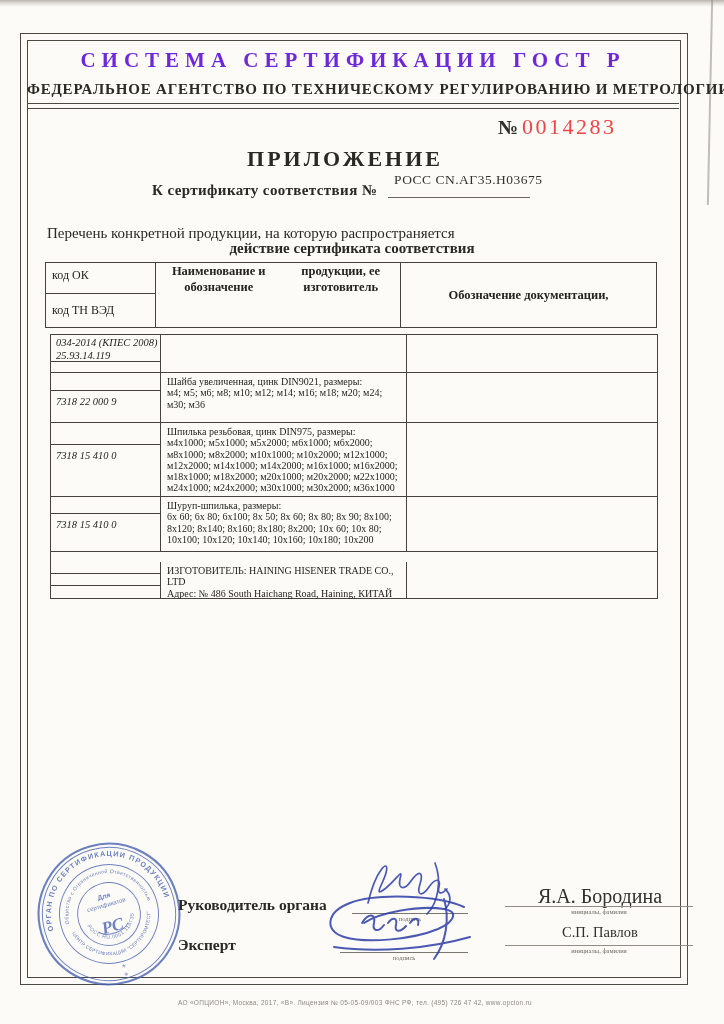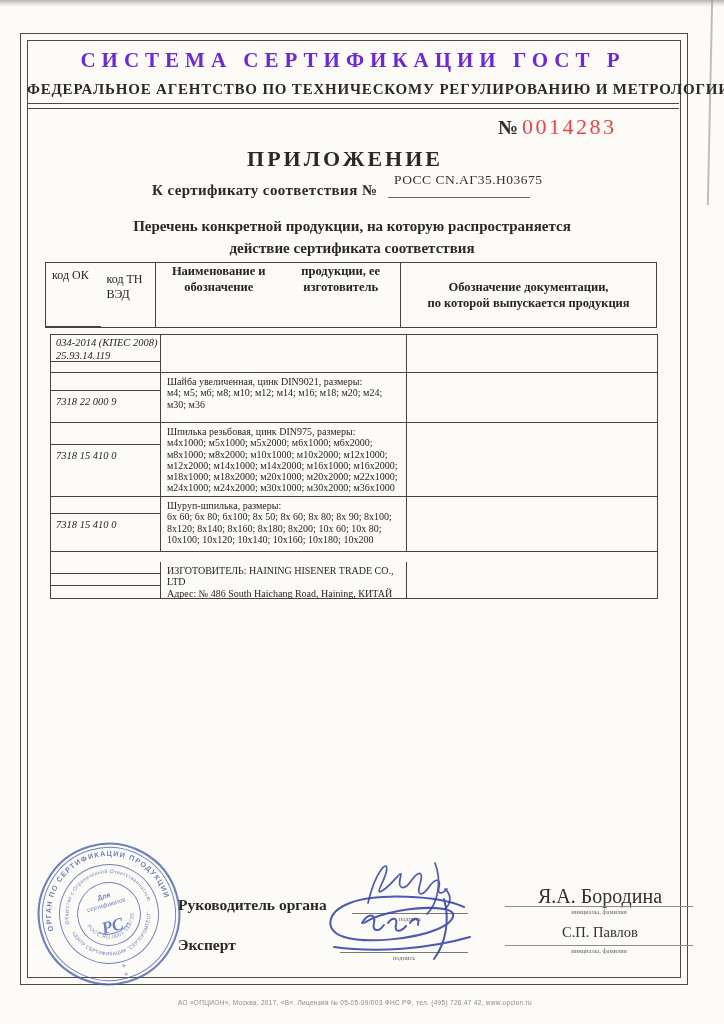--- a/index.html
+++ b/index.html
@@ -30,29 +30,29 @@
   .doc-number .nval { font-family:Liberation Serif, serif; font-size:22px;
     letter-spacing:2.5px; color:#ef4444; }
 
   .appendix-title { position:absolute; left:150px; top:146px; width:390px; text-align:center;
     font-size:22px; font-weight:bold; letter-spacing:3px; color:#2b2924; }
   .cert-label { position:absolute; left:152px; top:182px; font-size:15px; font-weight:bold;
     letter-spacing:0.4px; color:#2b2924; }
   .cert-value { position:absolute; left:394px; top:172px; font-size:13.5px; letter-spacing:0.5px; color:#33312b; }
   .cert-line { position:absolute; left:388px; top:197px; width:142px; border-top:1px solid #6b6860; }
 
-  .scope1 { position:absolute; left:47px; top:218px; width:610px; text-align:center;
-    font-size:15px; font-weight:bold; color:#2b2924; }
+  .scope1 { position:absolute; left:47px; top:225px; width:610px; 
+    font-size:15px; font-weight:normal; color:#2b2924; }
   .scope2 { position:absolute; left:47px; top:240px; width:610px; text-align:center;
     font-size:15px; font-weight:bold; color:#2b2924; }
 
   
   .tblhead { position:absolute; left:45px; top:262px; width:612px; height:66px;
     border:1.2px solid #45433c; display:flex; box-sizing:border-box; background:transparent; }
-  .th-c1 { width:110px; border-right:1.2px solid #45433c; display:flex; flex-direction:row; box-sizing:border-box; }
+  .th-c1 { width:110px; border-right:1.2px solid #45433c; display:flex; flex-direction:column; box-sizing:border-box; }
   .th-c1-top { flex:1; border-bottom:1.2px solid #45433c; padding:5px 0 0 6px; font-size:12px; }
   .th-c1-bot { flex:1; padding:9px 0 0 6px; font-size:12px; }
   .th-c2 { width:245px; border-right:1.2px solid #45433c; display:flex; flex-direction:row;
     justify-content:center; text-align:center; font-size:12.5px; font-weight:bold; line-height:16px; box-sizing:border-box; }
   .th-c3 { flex:1; display:flex; flex-direction:column; justify-content:center; text-align:center;
     font-size:12.5px; font-weight:bold; line-height:16px; }
 
   
   .tblbody { position:absolute; left:50px; top:334px; width:608px;
     border:1.2px solid #45433c; box-sizing:border-box; }
@@ -120,21 +120,20 @@
     <div class="th-c1">
       <div class="th-c1-top">код ОК</div>
       <div class="th-c1-bot">код ТН ВЭД</div>
     </div>
     <div class="th-c2">
       <span>Наименование и обозначение</span>
       <span>продукции, ее изготовитель</span>
     </div>
     <div class="th-c3">
       <span>Обозначение документации,</span>
-      <span>по которой выпускается продукция</span>
     </div>
   </div>
 
   <div class="tblbody">
     <div class="brow" style="height:38px;">
       <div class="b-c1">
         <div class="okp-cell">
           <div>034-2014 (КПЕС 2008)</div>
           <div>25.93.14.119</div>
         </div>

